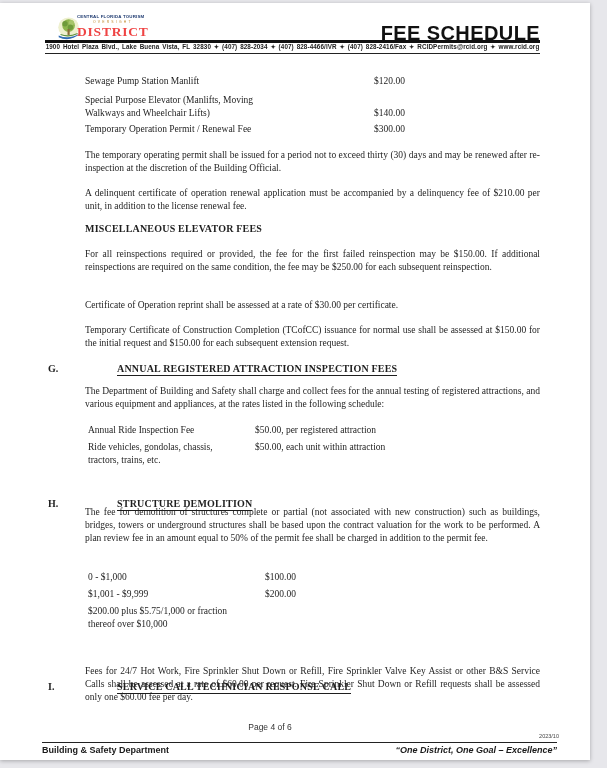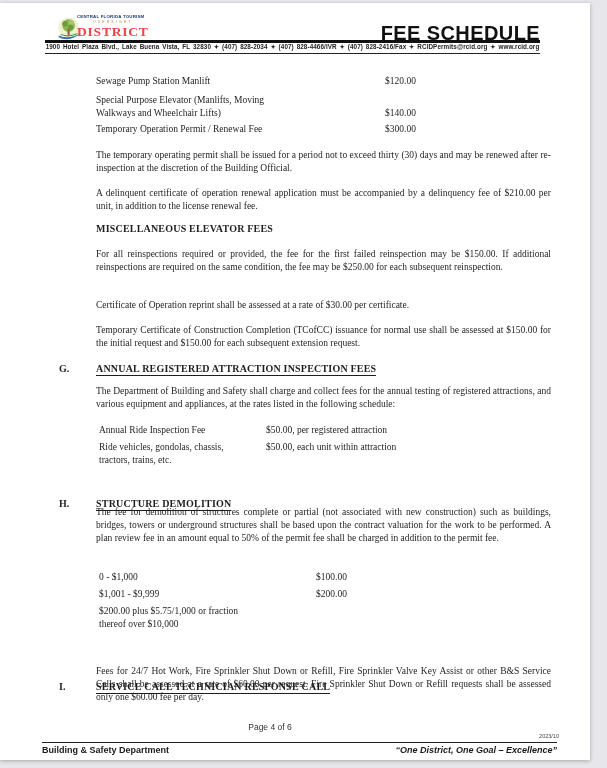--- a/index.html
+++ b/index.html
@@ -21,36 +21,36 @@
                font-weight:bold; font-size:20px; letter-spacing:.4px; color:#111; }
 
   .rule-thick { position:absolute; left:45px; right:50px; top:37px; height:2.6px; background:#111; }
   .addr { position:absolute; left:45px; right:50px; top:40px; text-align:center;
           font-family:"Liberation Sans",sans-serif; font-weight:bold; font-size:6.3px;
           letter-spacing:.1px; word-spacing:1px; color:#222; white-space:nowrap; }
   .rule-thin { position:absolute; left:45px; right:50px; top:49.5px; height:1px; background:#222; }
 
   
   .content { position:absolute; left:85px; top:0; width:455px; font-size:9.5px; line-height:13px; color:#1e1e1e; }
-  .blk { position:absolute; left:11px; width:455px; }
+  .blk { position:absolute; left:0; width:455px; }
   .para { text-align:justify; }
   .frow { display:flex; }
   .frow .lbl { white-space:pre-line; flex-shrink:0; }
   .frow .fee { white-space:pre-line; }
   .t1 .lbl { width:289px; }
   .tg { padding-left:3px; }
   .tg .lbl { width:167px; }
-  .th { padding-left:3px;gap:40px; }
+  .th { padding-left:3px; }
   .th .lbl { width:177px; }
   .align-bottom { align-items:flex-end; }
 
   .subhead { font-weight:bold; font-size:10px; letter-spacing:.2px; }
   .sec { position:relative; }
   .sec-letter { position:absolute; left:-37px; top:0; font-weight:bold; font-size:10px; }
-  .sec-head { font-weight:bold; font-size:10px; letter-spacing:.2px; }
+  .sec-head { font-weight:bold; font-size:10px; letter-spacing:.2px;margin-left:32px; }
   .sec-head .u { border-bottom:1.2px solid #1e1e1e; padding-bottom:1px; }
 
   
   .page-num { position:absolute; left:0; right:50px; top:719px; text-align:center;
               font-family:"Liberation Sans",sans-serif; font-size:8.5px; color:#333; }
   .revision { position:absolute; right:31px; top:730px; font-family:"Liberation Sans",sans-serif;
               font-size:5.5px; color:#444; }
   .footer-rule { position:absolute; left:42px; right:33px; top:739px; height:1.2px; background:#222; }
   .footer-row { position:absolute; left:42px; right:33px; top:742px; display:flex; justify-content:space-between;
                 font-family:"Liberation Sans",sans-serif; font-weight:bold; font-size:9px; color:#1a1a1a; }

